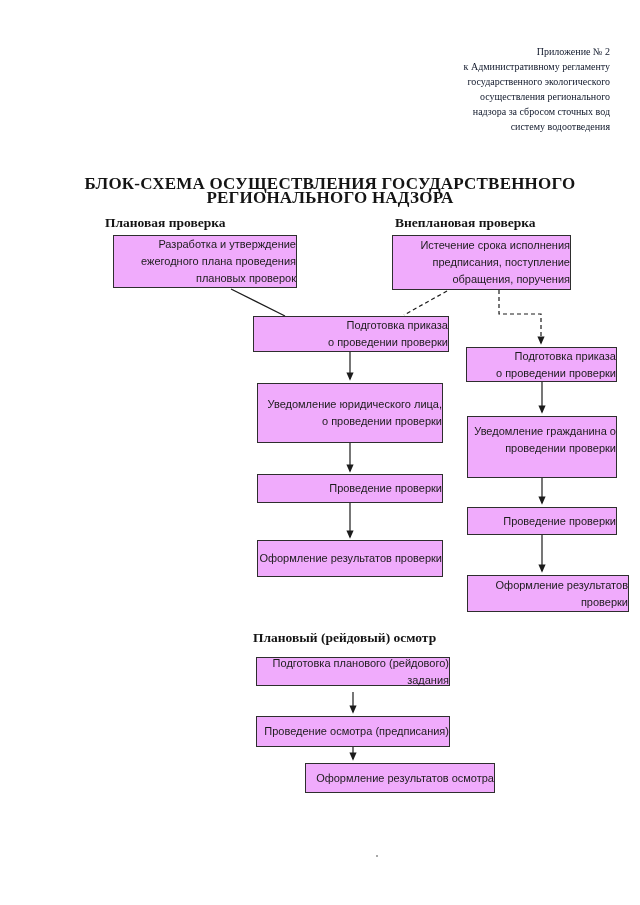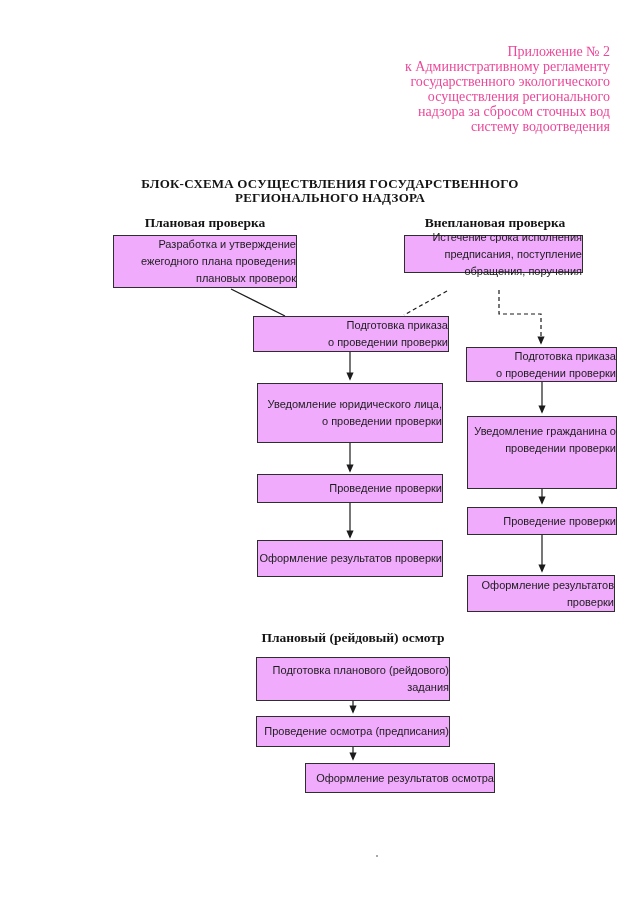--- a/index.html
+++ b/index.html
@@ -2,30 +2,30 @@
 <html><head>
 <meta charset="utf-8">
 <style>
   html,body { margin:0; padding:0; background:#ffffff; }
   .page {
     position:relative; width:640px; height:905px; background:#ffffff;
     font-family:"Liberation Sans", sans-serif; color:#1c1c1c; overflow:hidden;
   }
   .note {
     position:absolute; top:44px; right:30px; text-align:right;
-    font-family:"Liberation Serif", serif; font-size:14px; line-height:15px;
-    color:#ec4899;
+    font-family:"Liberation Serif", serif; font-size:10px; line-height:15px;
+    color:#0f172a;
   }
   .title {
     position:absolute; top:177px; left:20px; width:620px; text-align:center;
-    font-family:"Liberation Serif", serif; font-weight:bold; font-size:13px;
+    font-family:"Liberation Serif", serif; font-weight:bold; font-size:17px;
     line-height:13.5px; letter-spacing:0.2px; color:#141414;
   }
   .col-header {
-    position:absolute; text-align:center; font-family:"Liberation Serif", serif;
+    position:absolute; text-align:left; font-family:"Liberation Serif", serif;
     font-weight:bold; font-size:13.5px; color:#141414;
   }
   .connectors { position:absolute; left:0; top:0; z-index:1; }
   .box {
     position:absolute; z-index:2; box-sizing:border-box;
     border:1px solid #2e2e2e; background:#f0abfc;
     display:flex; flex-direction:column; justify-content:center; align-items:flex-end;
     font-size:11px; line-height:17px; text-align:center; color:#1c1c1c;
   }
   .box.top { justify-content:flex-start; padding-top:6px; }
@@ -90,46 +90,46 @@
   </div>
 
   <div class="box" style="left:257px; top:474px; width:186px; height:29px;">
     <div>Проведение проверки</div>
   </div>
 
   <div class="box" style="left:257px; top:540px; width:186px; height:37px;">
     <div>Оформление результатов проверки</div>
   </div>
 
-  <div class="box" style="left:404px; top:235px; width:179px; height:38px;padding-left:8px;">
+  <div class="box" style="left:392px; top:235px; width:179px; height:55px;padding-left:8px;">
     <div>Истечение срока исполнения</div>
     <div>предписания, поступление</div>
     <div>обращения, поручения</div>
   </div>
 
   <div class="box" style="left:466px; top:347px; width:151px; height:35px;">
     <div>Подготовка приказа</div>
     <div>о проведении проверки</div>
   </div>
 
-  <div class="box top" style="left:467px; top:416px; width:150px; height:73px;">
+  <div class="box top" style="left:467px; top:416px; width:150px; height:62px;">
     <div>Уведомление гражданина о</div>
     <div>проведении проверки</div>
   </div>
 
   <div class="box" style="left:467px; top:507px; width:150px; height:28px;">
     <div>Проведение проверки</div>
   </div>
 
-  <div class="box" style="left:467px; top:575px; width:148px; height:37px;">
+  <div class="box" style="left:467px; top:575px; width:162px; height:37px;">
     <div>Оформление результатов</div>
     <div>проверки</div>
   </div>
 
-  <div class="box" style="left:256px; top:657px; width:194px; height:44px;">
+  <div class="box" style="left:256px; top:657px; width:194px; height:29px;">
     <div>Подготовка планового (рейдового)</div>
     <div>задания</div>
   </div>
 
   <div class="box" style="left:256px; top:716px; width:194px; height:31px;">
     <div>Проведение осмотра (предписания)</div>
   </div>
 
   <div class="box" style="left:258px; top:763px; width:190px; height:30px;margin-left:47px;">
     <div>Оформление результатов осмотра</div>

